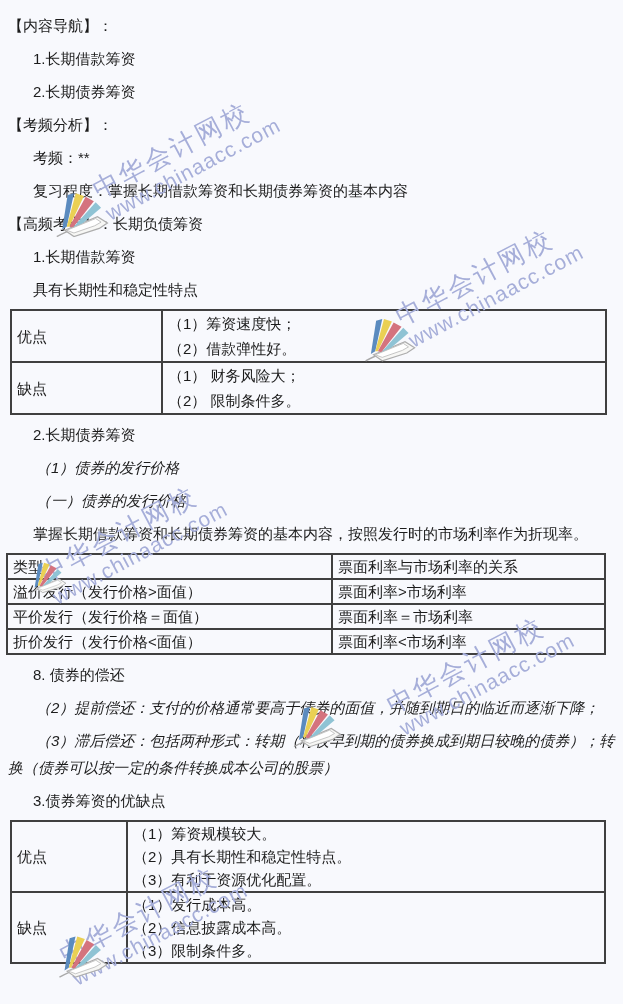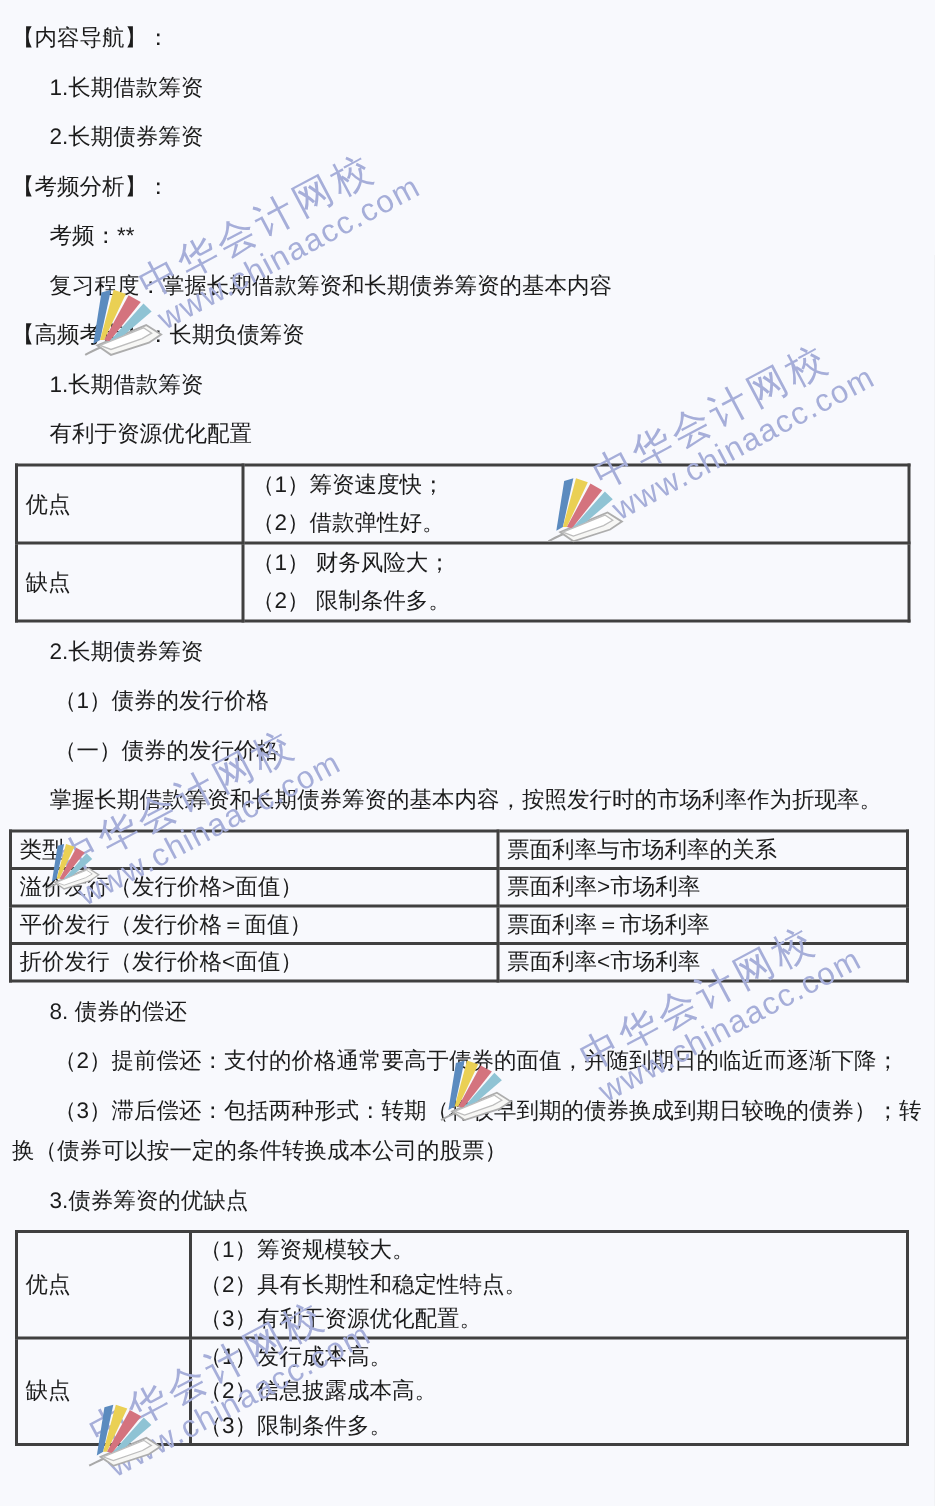--- a/index.html
+++ b/index.html
@@ -11,21 +11,21 @@
     background:#f8f9fd;
     overflow:hidden;
     font-family:"Liberation Sans", sans-serif;
     color:#1c1c1c;
     font-size:15px;
   }
   .doc{padding:12px 8px 0 8px;}
   .doc p{margin:6px 0;line-height:27px;}
   .doc p:first-child{margin-top:0;}
   .ind{text-indent:25px;}
-  .ind2{text-indent:28px;}
+  .ind2{text-indent:28px;font-style:italic;}
 
   table{border-collapse:collapse;table-layout:fixed;background:transparent;}
   table, td{border:2px solid #404040;}
   td{padding:0 4px 0 5px;vertical-align:middle;overflow:hidden;}
 
   .t-loan{width:597px;margin:0 0 2px 2px;}
   .t-loan .c1{width:140px;}
   .t-loan td{height:46px;line-height:25px;}
 
   .t-price{width:600px;margin:0 0 2px -2px;}
@@ -88,21 +88,21 @@
 
   <div class="doc">
     <p>【内容导航】：</p>
     <p class="ind">1.长期借款筹资</p>
     <p class="ind">2.长期债券筹资</p>
     <p>【考频分析】：</p>
     <p class="ind">考频：**</p>
     <p class="ind">复习程度：掌握长期借款筹资和长期债券筹资的基本内容</p>
     <p>【高频考点】：长期负债筹资</p>
     <p class="ind">1.长期借款筹资</p>
-    <p class="ind">有利于资源优化配置</p>
+    <p class="ind">具有长期性和稳定性特点</p>
 
     <table class="t-loan">
       <tbody>
           <tr>
         <td class="c1">优点</td>
         <td class="cell-lines">
           <div>（1）筹资速度快；</div>
           <div>（2）借款弹性好。</div>
         </td>
       </tr>

